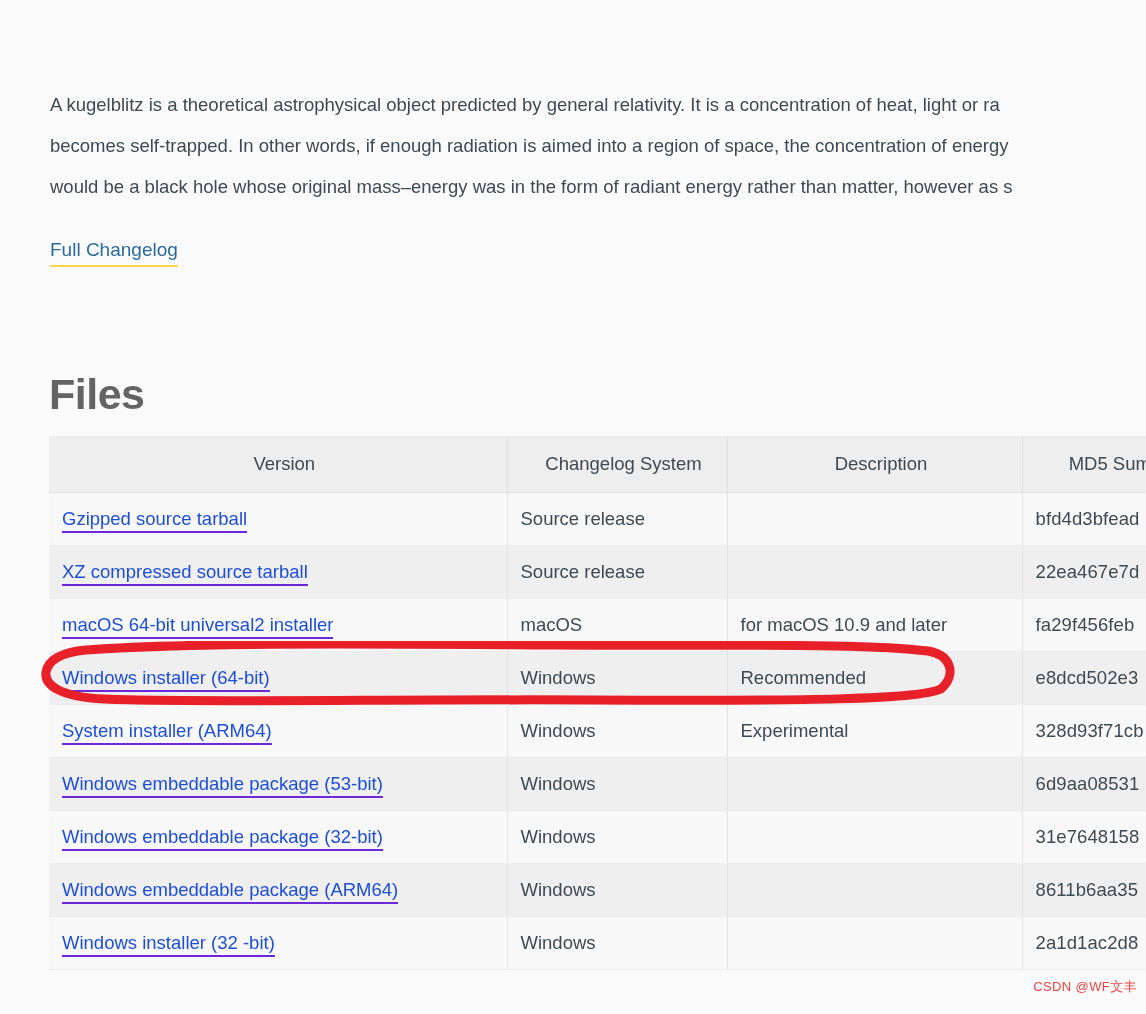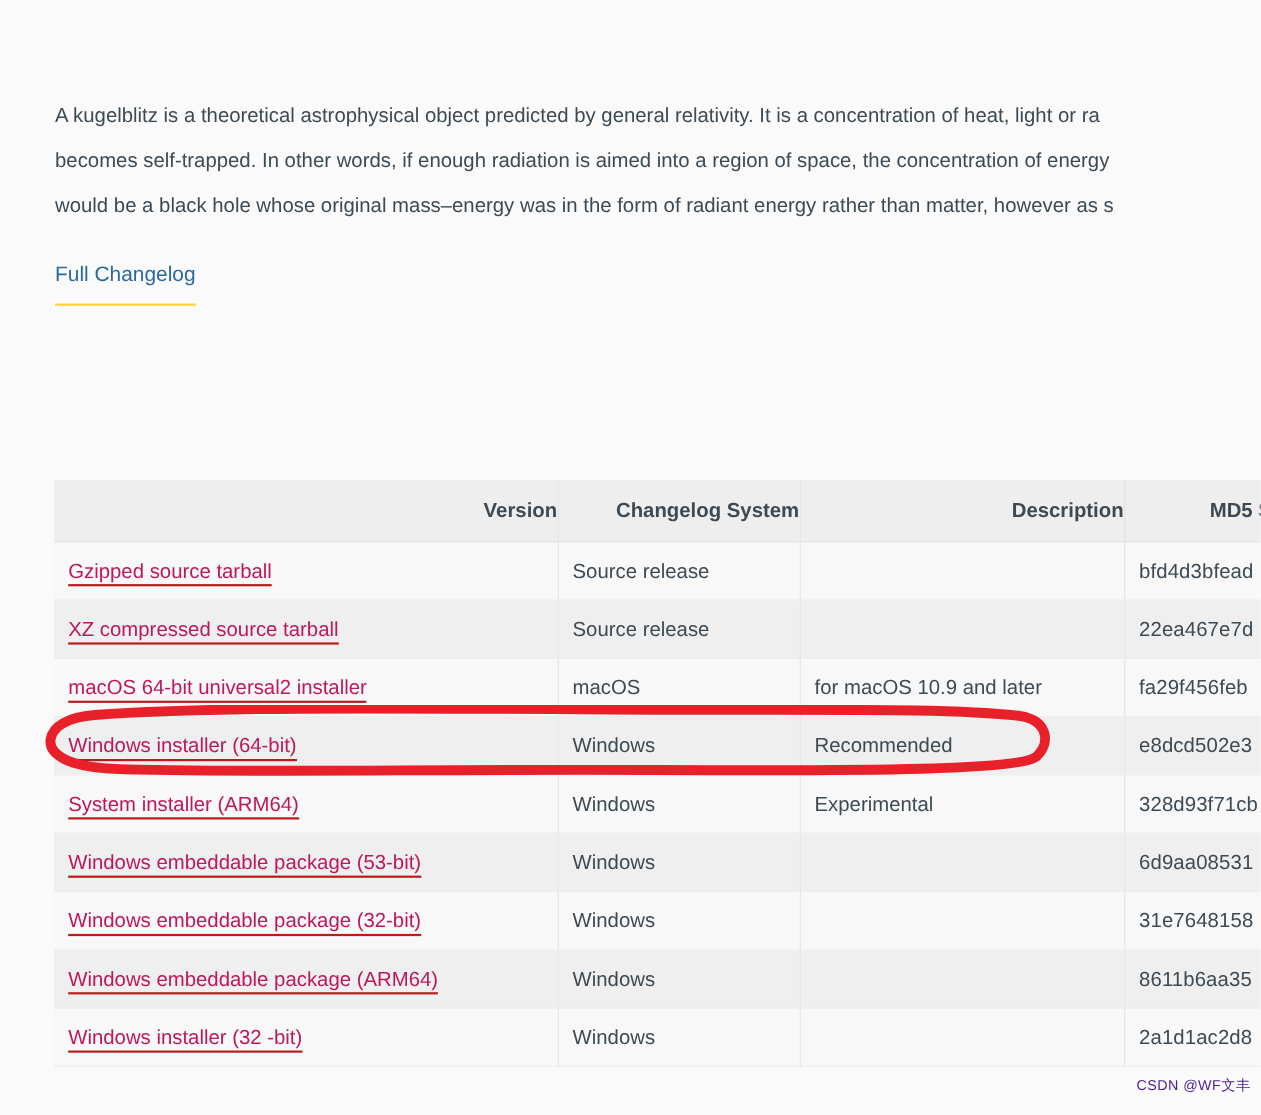--- a/index.html
+++ b/index.html
@@ -55,21 +55,21 @@
 
   
   .changelog-link {
     position: absolute;
     left: 50px;
     top: 237px;
     font-size: 19px;
     color: #2b6a9e;
     text-decoration: none;
     border-bottom: 2px solid #ffd343;
-    padding-bottom: 13px;
+    padding-bottom: 2px;
     line-height: 26px;
   }
 
   
   .files-heading {
     position: absolute;
     left: 49px;
     top: 334px;
     font-size: 43px;
     font-weight: bold;
@@ -92,22 +92,22 @@
     font-size: 18px;
   }
   table.files-table col.c-version { width: 458px; }
   table.files-table col.c-os      { width: 220px; }
   table.files-table col.c-desc    { width: 295px; }
   table.files-table col.c-md5     { width: 162px; }
 
   table.files-table th {
     background: #eeeeee;
     color: #3d4a53;
-    font-weight: bold;
-    text-align: right;
+    font-weight: normal;
+    text-align: center;
     font-size: 18.5px;
     padding: 17px 0 17px 13px;
     border-right: 1px solid #e0e0e0;
     border-bottom: 1px solid #e0e0e0;
     white-space: nowrap;
     overflow: hidden;
   }
   table.files-table th:last-child { border-right: none; }
 
   table.files-table td {
@@ -125,61 +125,62 @@
 
   table.files-table tbody tr:nth-child(odd)  { background: #f8f8f8; }
   table.files-table tbody tr:nth-child(even) { background: #efefef; }
 
   table.files-table tbody tr td.md5-cell {
     color: #3d4a53;
     letter-spacing: 0.1px;
   }
 
   a.file-link {
-    color: #be185d;
+    color: #1d4ed8;
     text-decoration: none;
-    border-bottom: 2px solid #b91c1c;
+    border-bottom: 2px solid #6d28d9;
     padding-bottom: 2px;
   }
 
   
   .annotation-oval {
     position: absolute;
     left: 34px;
     top: 641px;
     width: 926px;
     height: 65px;
     pointer-events: none;
   }
 
   
   .watermark {
     position: absolute;
     right: 9px;
     bottom: 18px;
     font-size: 13px;
-    color: #4c1d95;
+    color: #ef4444;
     letter-spacing: 0.4px;
     white-space: nowrap;
   }
 </style>
 </head>
 <body>
 
 <div class="page">
 
 
   <div class="release-body">
     <span class="ln">A kugelblitz is a theoretical astrophysical object predicted by general relativity. It is a concentration of heat, light or ra</span>
     <span class="ln">becomes self-trapped. In other words, if enough radiation is aimed into a region of space, the concentration of energy</span>
     <span class="ln">would be a black hole whose original mass–energy was in the form of radiant energy rather than matter, however as s</span>
   </div>
 
   <a class="changelog-link" href="#">Full Changelog</a>
 
+  <h2 class="files-heading">Files</h2>
 
   <div class="files-table-wrap">
     <table class="files-table">
       <colgroup>
         <col class="c-version">
           <col class="c-os">
           <col class="c-desc">
           <col class="c-md5">
       </colgroup>
       <thead>

